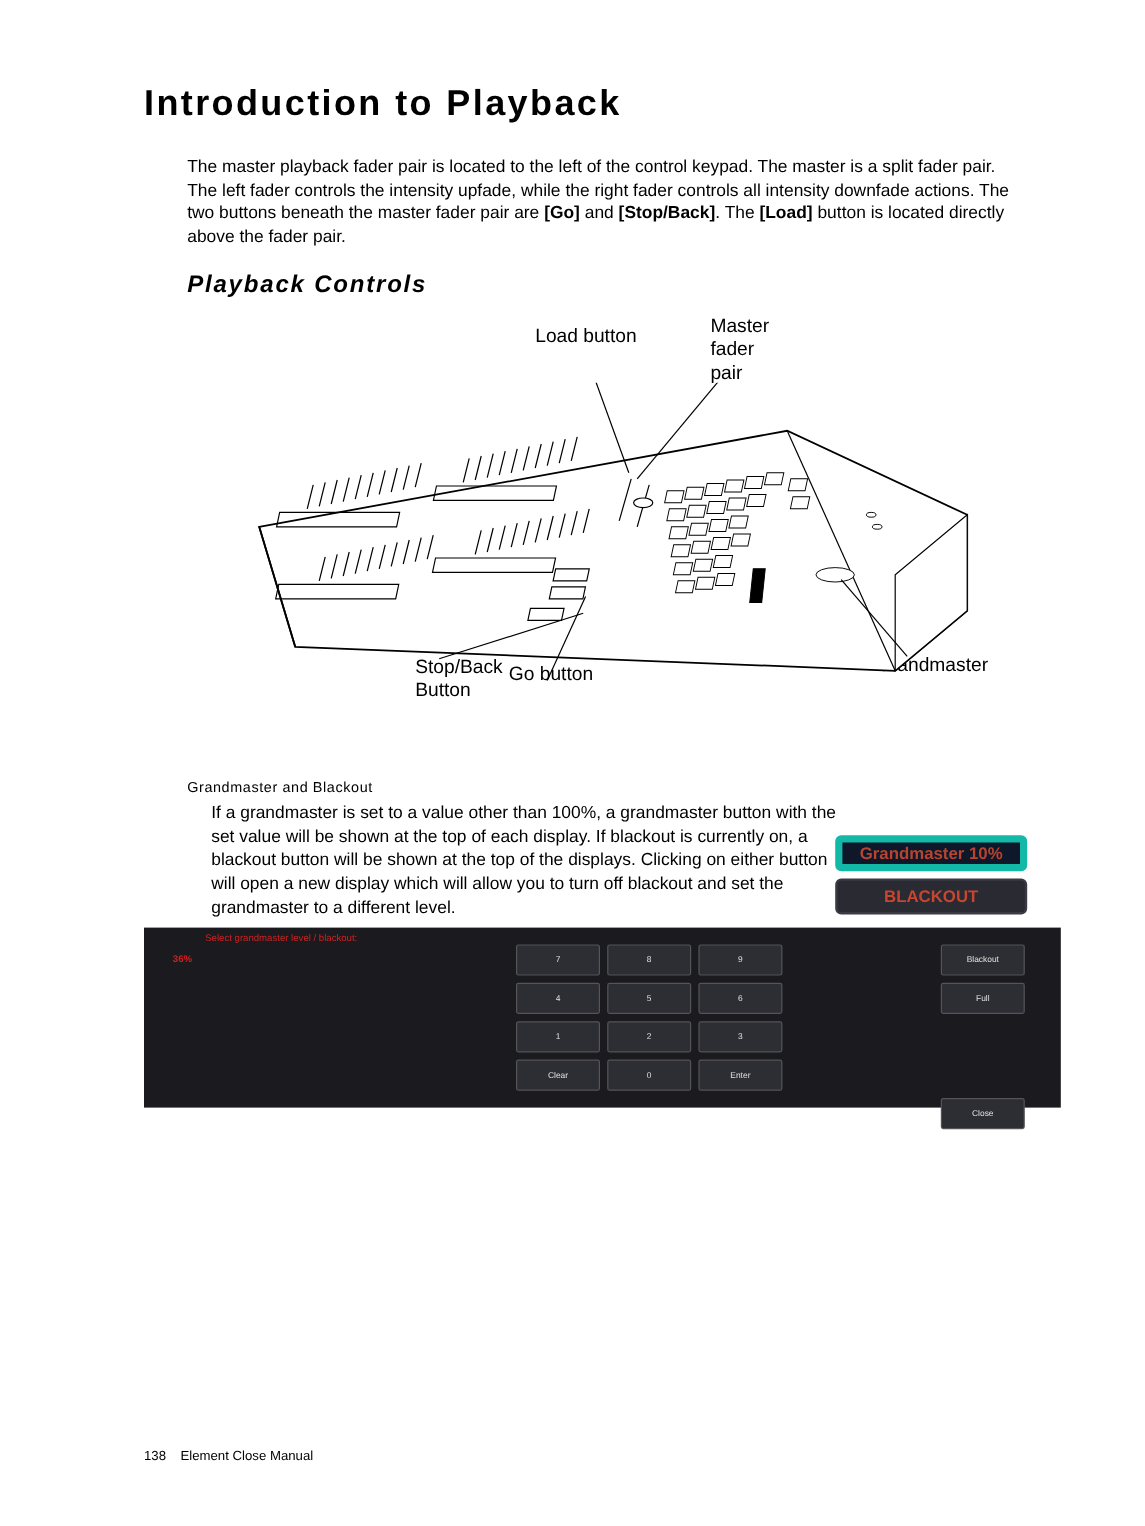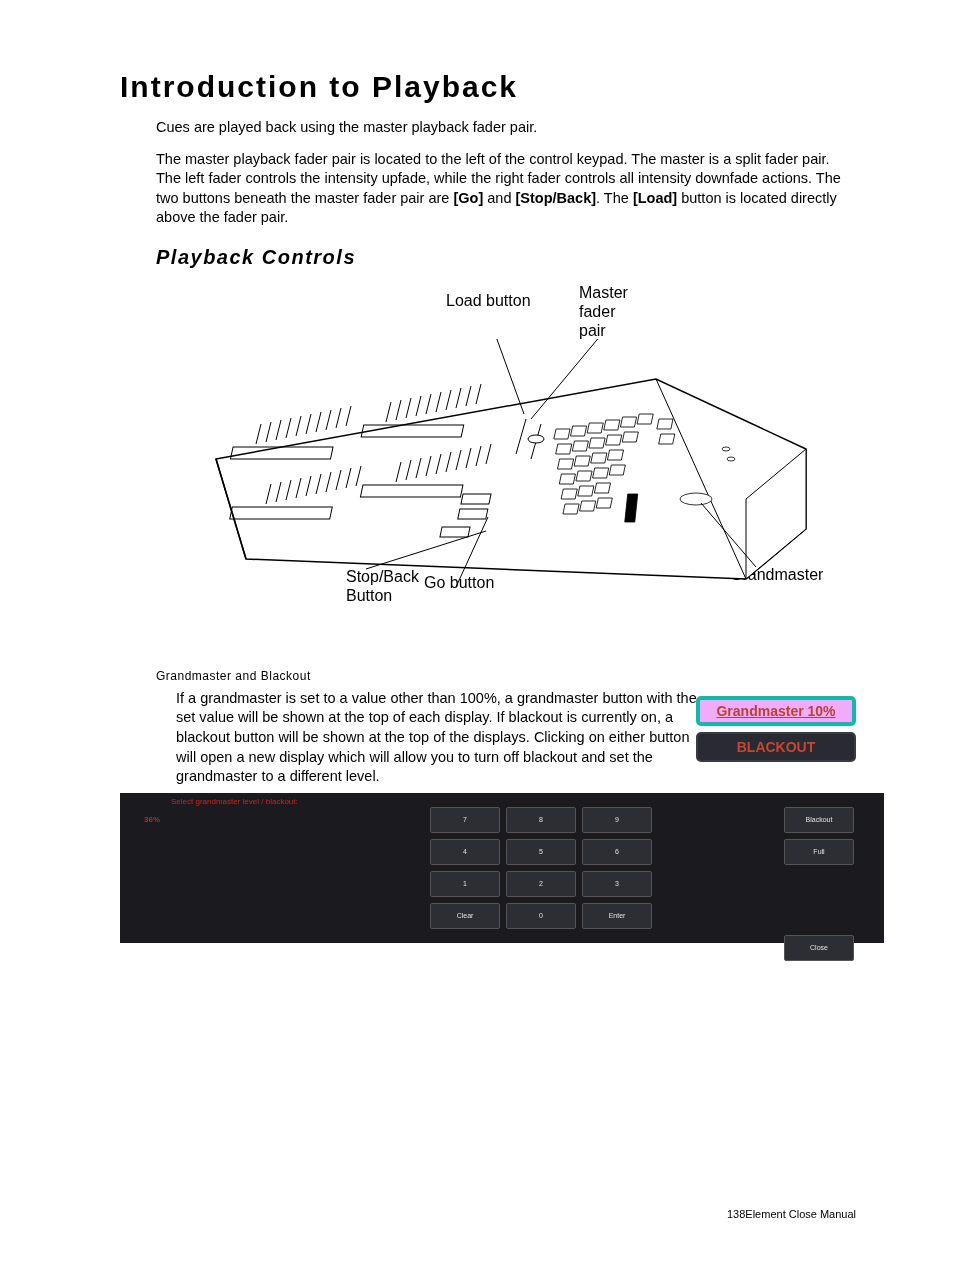--- a/index.html
+++ b/index.html
@@ -9,21 +9,21 @@
     background: #fff;
     font-family: Arial, Helvetica, sans-serif;
     color: #000;
     position: relative;
     padding: 70px 98px 0 120px;
   }
   h1.page-title {
     font-size: 30px;
     font-weight: bold;
     letter-spacing: 2px;
-    margin-bottom: 14px;
+    margin-bottom: 26px;
     font-stretch: condensed;
   }
   .intro-block {
     margin-left: 36px;
     font-size: 14.5px;
     line-height: 1.35;
   }
   .intro-block p { margin-bottom: 12px; }
   h2.section-title {
     font-size: 20px;
@@ -75,24 +75,23 @@
     height: 30px;
     border-radius: 5px;
     margin-bottom: 6px;
     display: flex;
     align-items: center;
     justify-content: center;
     font-size: 14px;
     font-weight: bold;
   }
   .badge-grandmaster {
-    background: #f0abfc;
-    border: 4px solid #14b8a6;
+    background: #0f172a;
+    border: 6px solid #14b8a6;
     color: #b8442f;
-    text-decoration: underline;
   }
   .badge-blackout {
     background: #2a2a33;
     border: 2px solid #3a3a45;
     color: #c8462f;
   }
   .keypad-panel {
     margin: 6px 0 0 0;
     width: 764px;
     height: 150px;
@@ -142,42 +141,42 @@
     color: #e0e0e0;
     font-size: 7px;
   }
   .kp-gap { height: 58px; background: transparent; border: none; }
   .footer {
     position: absolute;
     bottom: 52px;
     left: 120px;
     right: 98px;
     display: flex;
-    justify-content: flex-end;
+    justify-content: flex-start;
     font-size: 11px;
     color: #000;
+    gap: 12px;
   }
 </style>
 </head>
 <body>
 
 <h1 class="page-title">Introduction to Playback</h1>
 
 <div class="intro-block">
-  <p>Cues are played back using the master playback fader pair.</p>
   <p>
     <span>The master playback fader pair is located to the left of the control keypad. The master is a split fader pair. The left fader controls the intensity upfade, while the right fader controls all intensity downfade actions. The two buttons beneath the master fader pair are </span><b>[Go]</b><span> and </span><b>[Stop/Back]</b><span>. The </span><b>[Load]</b><span> button is located directly above the fader pair.</span>
   </p>
 </div>
 
 <h2 class="section-title">Playback Controls</h2>
 
 <div class="diagram-area">
   <div class="diagram-label" style="left:290px; top:12px;">Load button</div>
-  <div class="diagram-label" style="left:423px; top:4px; width:60px;">Master fader pair</div>
+  <div class="diagram-label" style="left:436px; top:4px; width:60px;">Master fader pair</div>
   <div class="diagram-label" style="left:158px; top:288px; width:80px;margin-left:32px;">Stop/Back Button</div>
   <div class="diagram-label" style="left:268px; top:294px;">Go button</div>
   <div class="diagram-label" style="left:574px; top:286px;">Grandmaster</div>
 
   <svg class="console-svg" viewBox="0 0 640 280">
 
     <polygon points="30,120 470,40 620,110 620,190 560,240 60,220" fill="#fff" stroke="#000" stroke-width="1.5"></polygon>
     <line x1="470" y1="40" x2="560" y2="240" stroke="#000" stroke-width="1"></line>
     <polygon points="560,240 620,190 620,110 560,160" fill="#fff" stroke="#000" stroke-width="1"></polygon>
     <line x1="30" y1="120" x2="60" y2="220" stroke="#000" stroke-width="1.5"></line>

